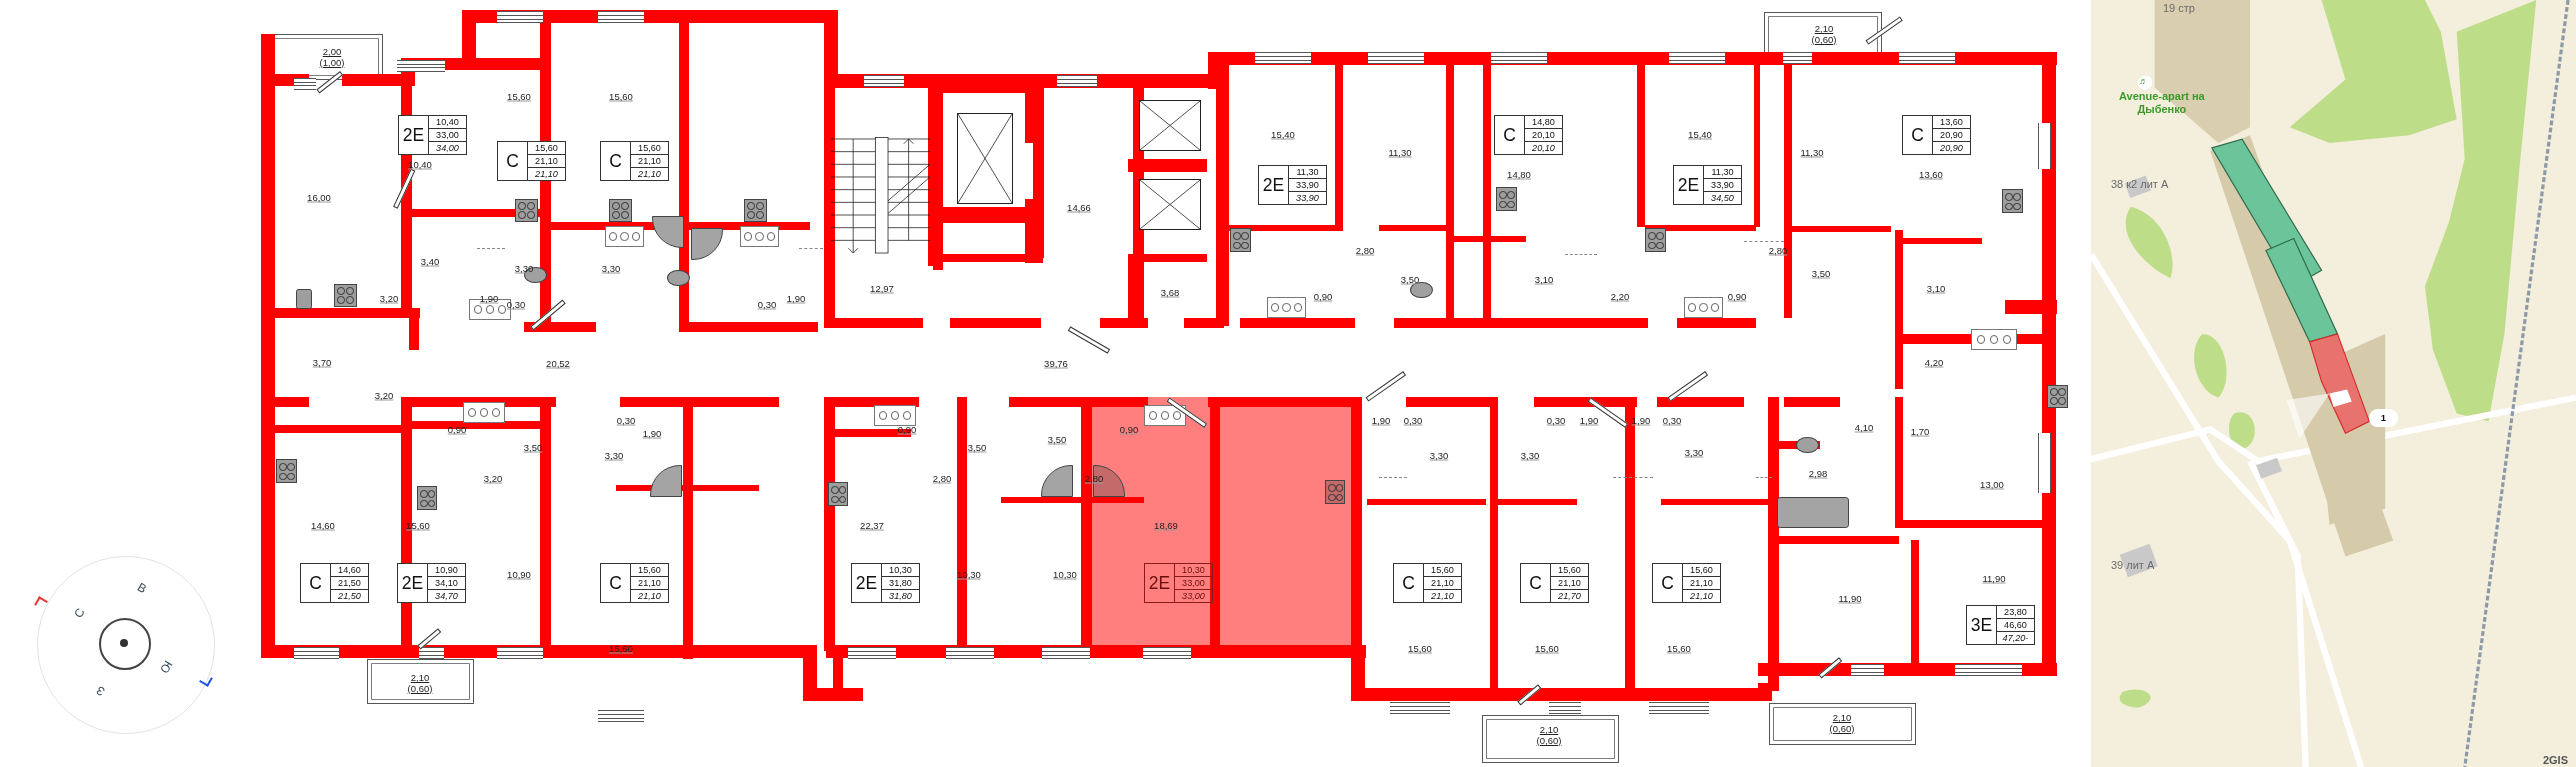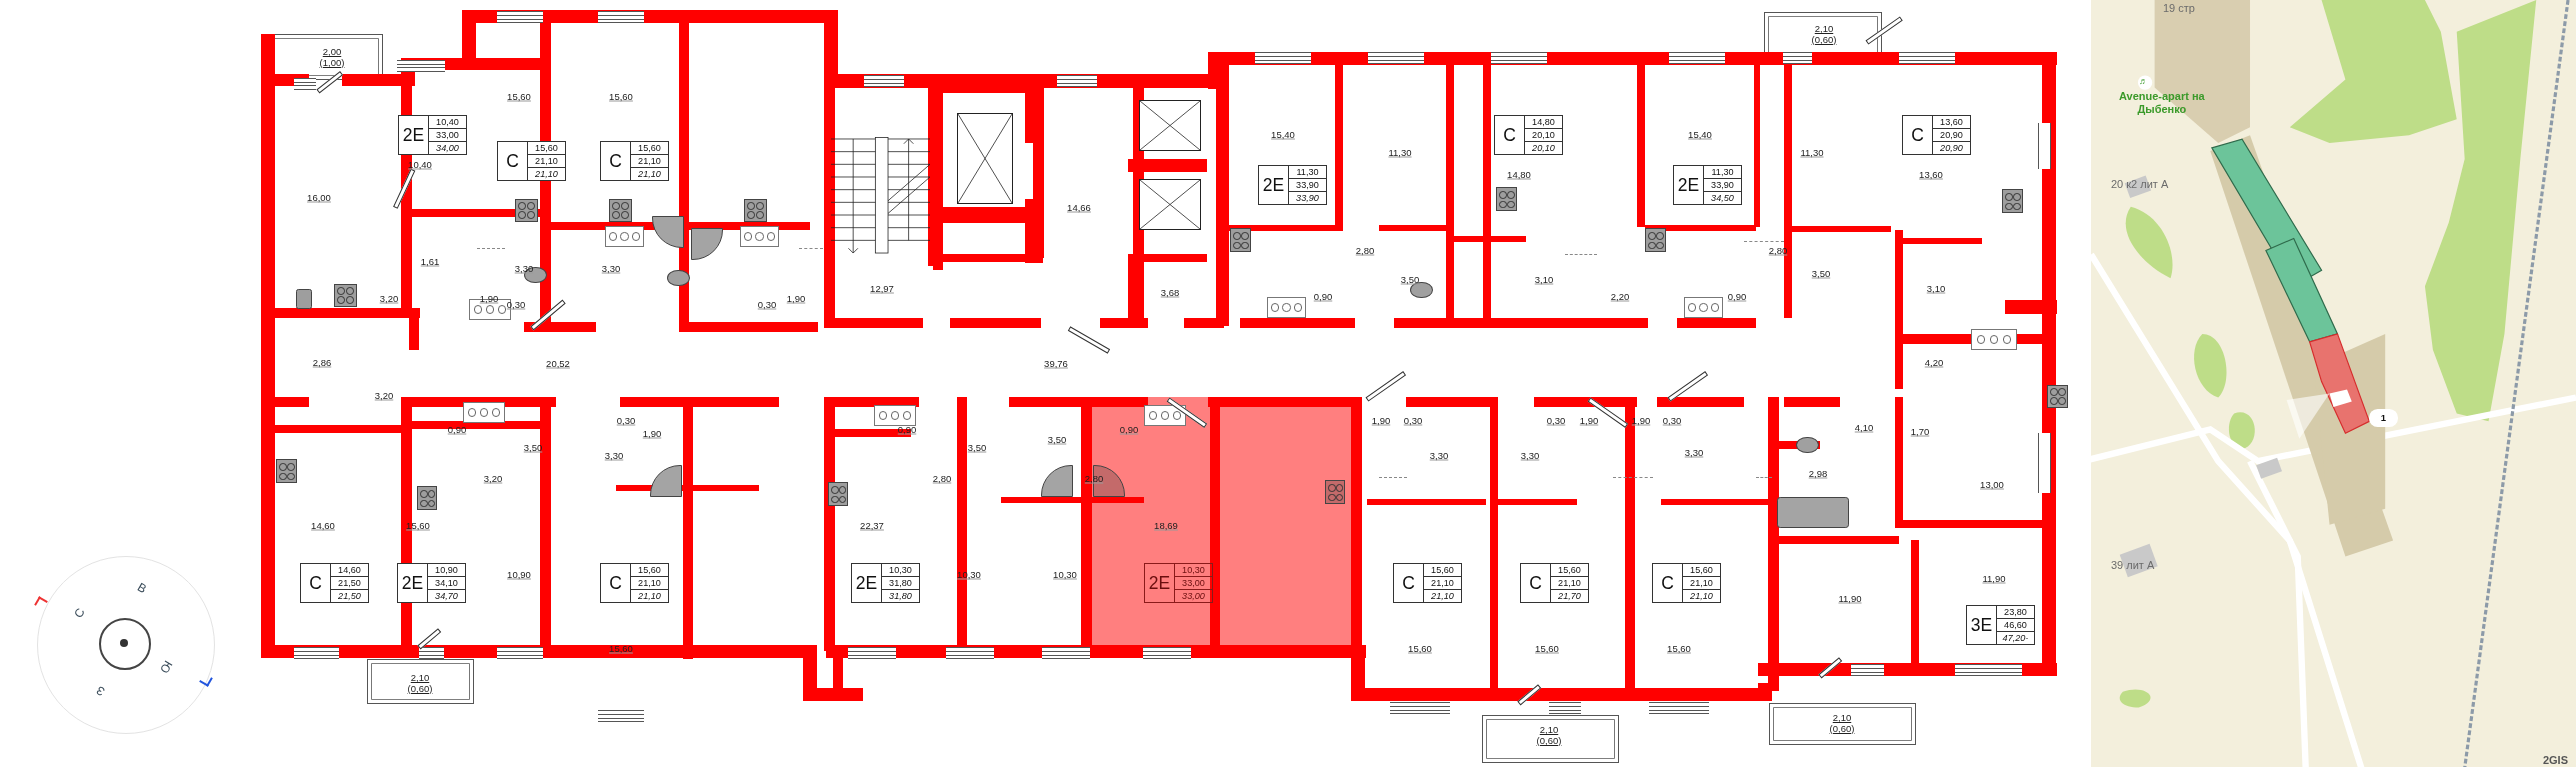--- a/index.html
+++ b/index.html
@@ -412,23 +412,23 @@
   <div class="door" style="left:1168px;top:397px;width:44px;transform:rotate(35deg);"></div>
   <div class="door" style="left:1367px;top:397px;width:44px;transform:rotate(-35deg);"></div>
   <div class="door" style="left:1589px;top:397px;width:44px;transform:rotate(35deg);"></div>
   <div class="door" style="left:1669px;top:397px;width:44px;transform:rotate(-35deg);"></div>
   <div class="door" style="left:419px;top:645px;width:25.4px;transform:rotate(-40deg);"></div>
   <div class="door" style="left:1519px;top:701px;width:25.4px;transform:rotate(-40deg);"></div>
   <div class="door" style="left:1820px;top:674px;width:25.4px;transform:rotate(-40deg);"></div>
 
   <span class="area" style="left:319px;top:197px;">16,00</span>
   <span class="area" style="left:420px;top:164px;">10,40</span>
-  <span class="area" style="left:430px;top:261px;">1,61</span>
+  <span class="area" style="left:430px;top:261px;">3,40</span>
   <span class="area" style="left:389px;top:298px;">3,20</span>
-  <span class="area" style="left:322px;top:362px;">2,86</span>
+  <span class="area" style="left:322px;top:362px;">3,70</span>
   <span class="area" style="left:384px;top:395px;">3,20</span>
   <span class="area" style="left:519px;top:96px;">15,60</span>
   <span class="area" style="left:621px;top:96px;">15,60</span>
   <span class="area" style="left:524px;top:268px;">3,30</span>
   <span class="area" style="left:611px;top:268px;">3,30</span>
   <span class="area" style="left:489px;top:298px;">1,90</span>
   <span class="area" style="left:516px;top:304px;">0,30</span>
   <span class="area" style="left:767px;top:304px;">0,30</span>
   <span class="area" style="left:796px;top:298px;">1,90</span>
   <span class="area" style="left:882px;top:288px;">12,97</span>
@@ -656,20 +656,20 @@
     <rect x="40" y="690" width="40" height="30" fill="#c9c9c9" transform="rotate(-20 60 705)"></rect>
     <rect x="210" y="580" width="28" height="18" fill="#c9c9c9" transform="rotate(-20 224 589)"></rect>
     <circle cx="68" cy="104" r="9" fill="#fff"></circle>
   </svg>
   <span class="lbl" style="left:72px;top:1.6px;">19 стр</span>
   <div class="poi" style="left:28px;top:90px;">
       <div>Avenue-apart на</div>
       <div>Дыбенко</div>
     </div>
   <span style="position:absolute;left:48px;top:76px;font-size:8.7px;color:#3b9a2a;">♬</span>
-  <span class="lbl" style="left:20px;top:178px;">20 к2 лит А</span>
+  <span class="lbl" style="left:20px;top:178px;">38 к2 лит А</span>
   <span class="lbl" style="left:20px;top:559px;">39 лит А</span>
   <div style="position:absolute;left:278px;top:409px;width:29px;height:17.5px;background:#fff;border-radius:8.7px;display:flex;align-items:center;justify-content:center;font-size:9.5px;font-weight:bold;color:#111;">
       <span>1</span>
     </div>
   <span style="position:absolute;right:8px;bottom:2.4px;font-size:11px;font-weight:bold;color:#555;">2GIS</span>
 </div>
 
 
 </body></html>

